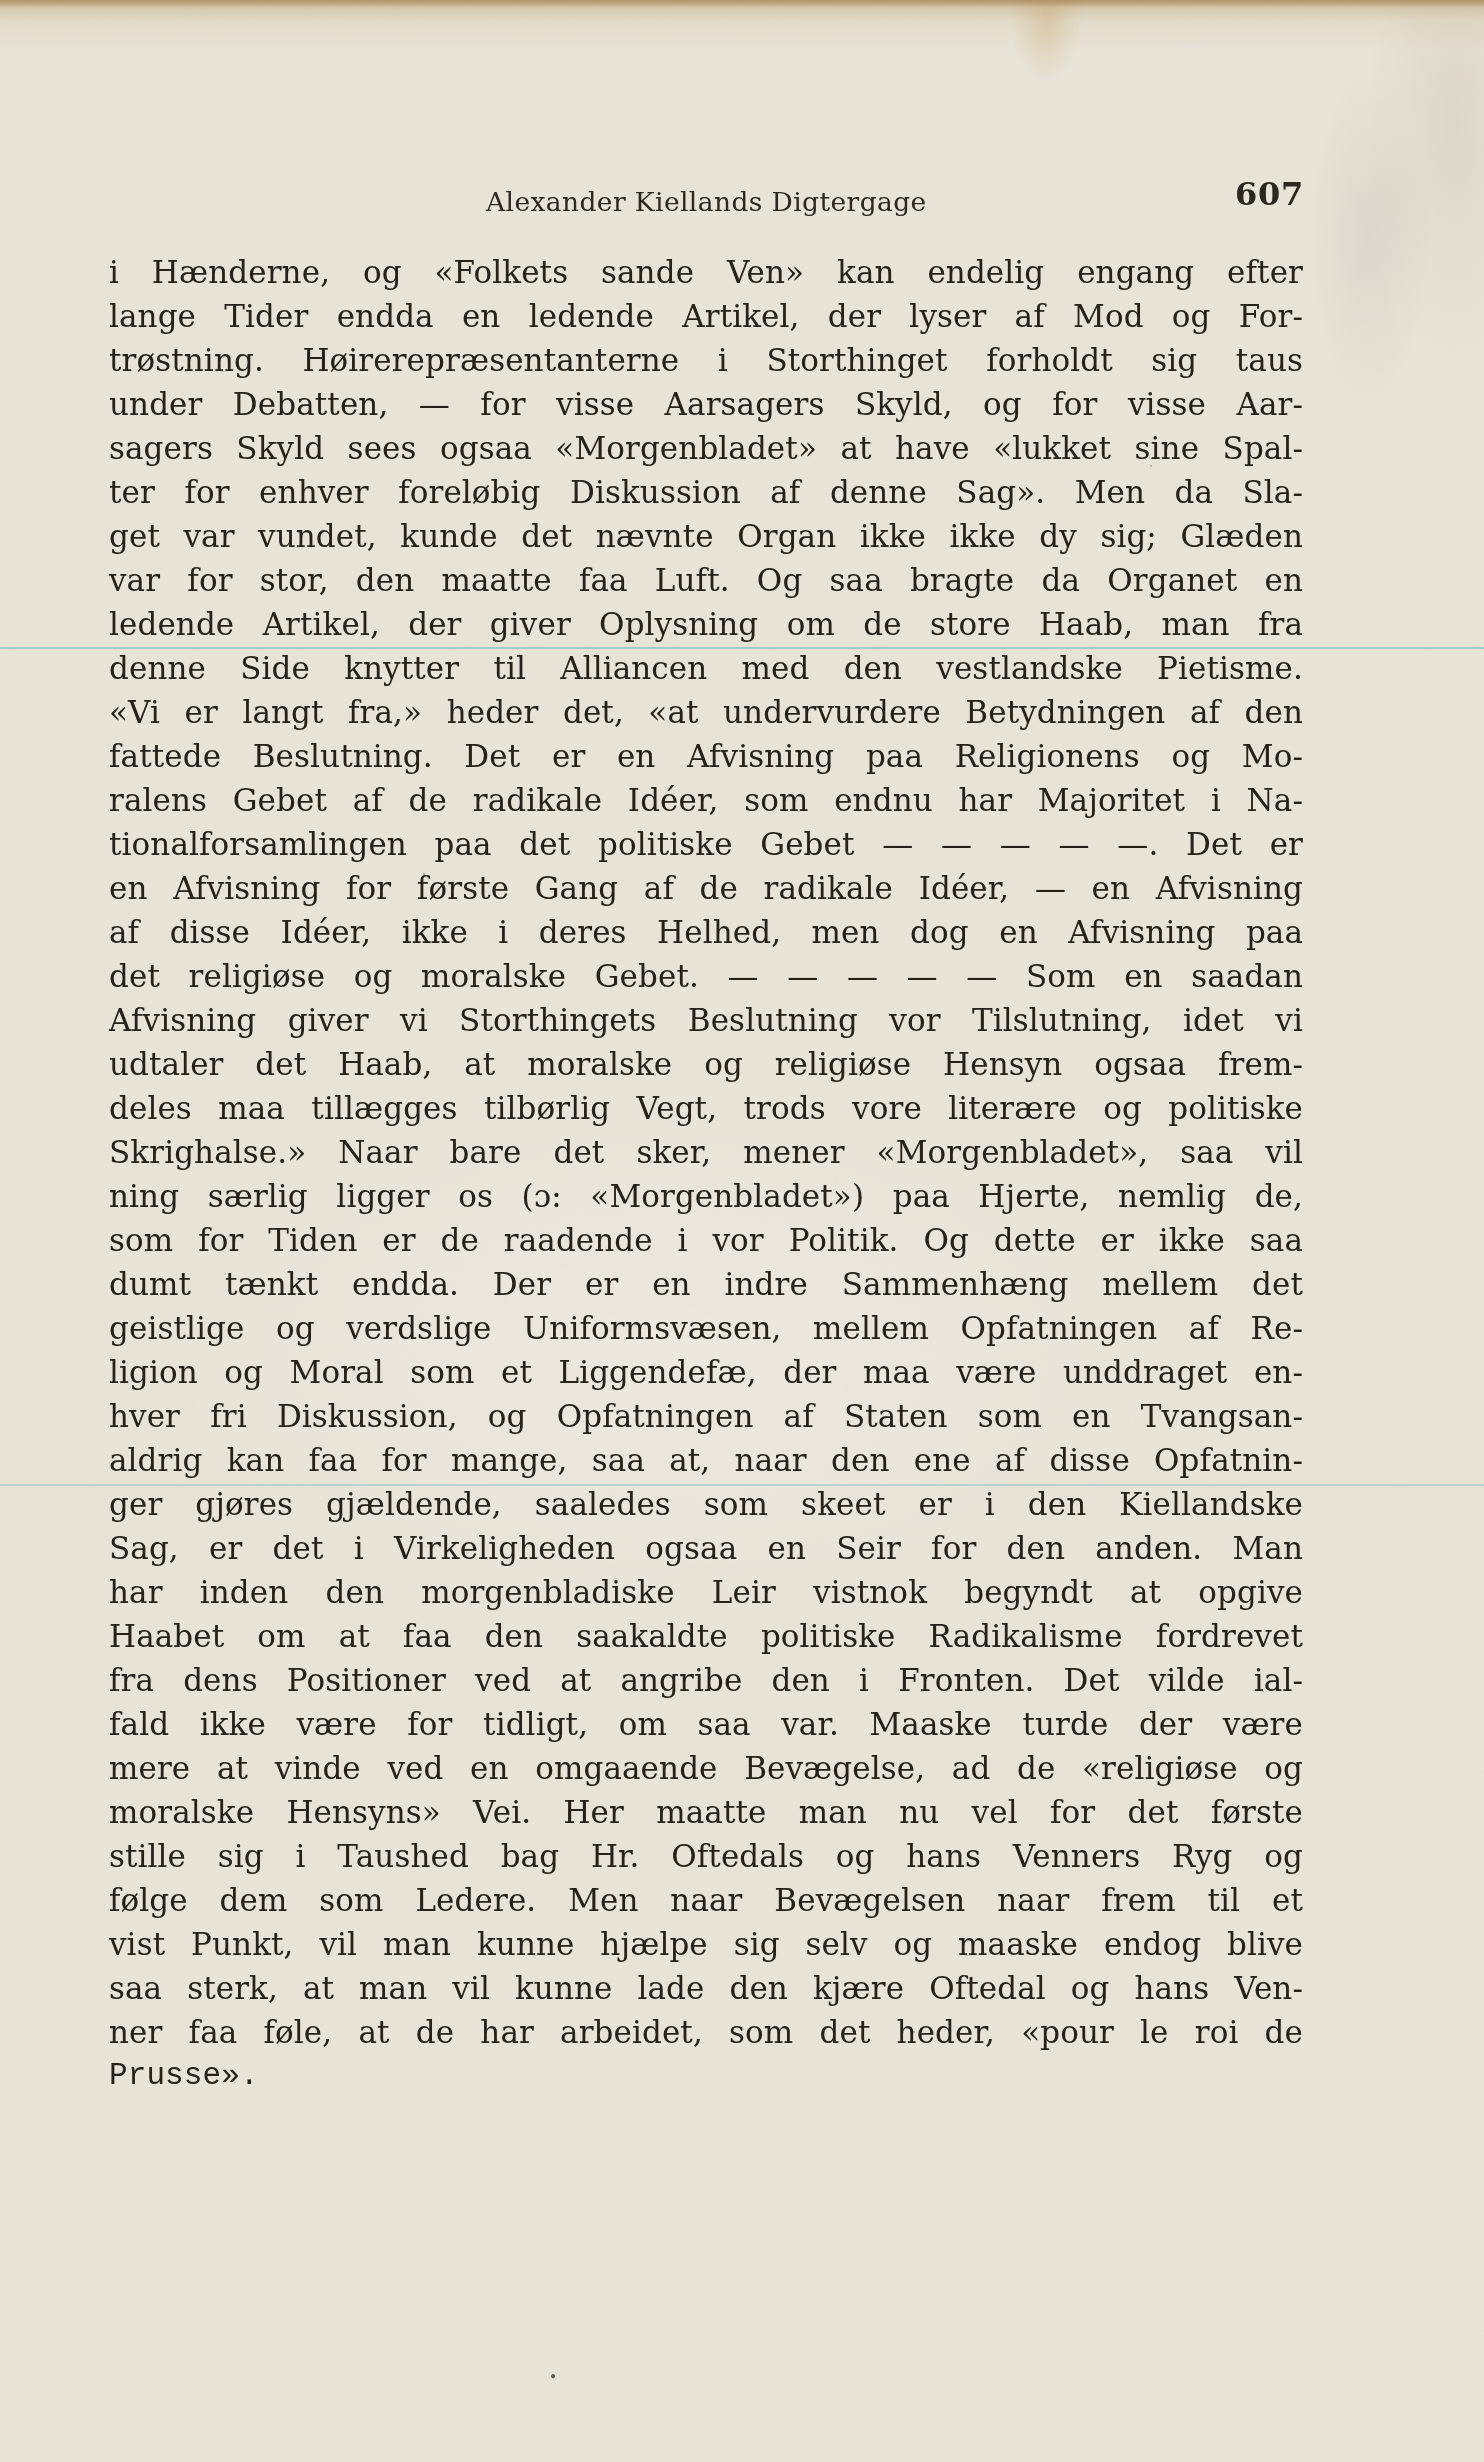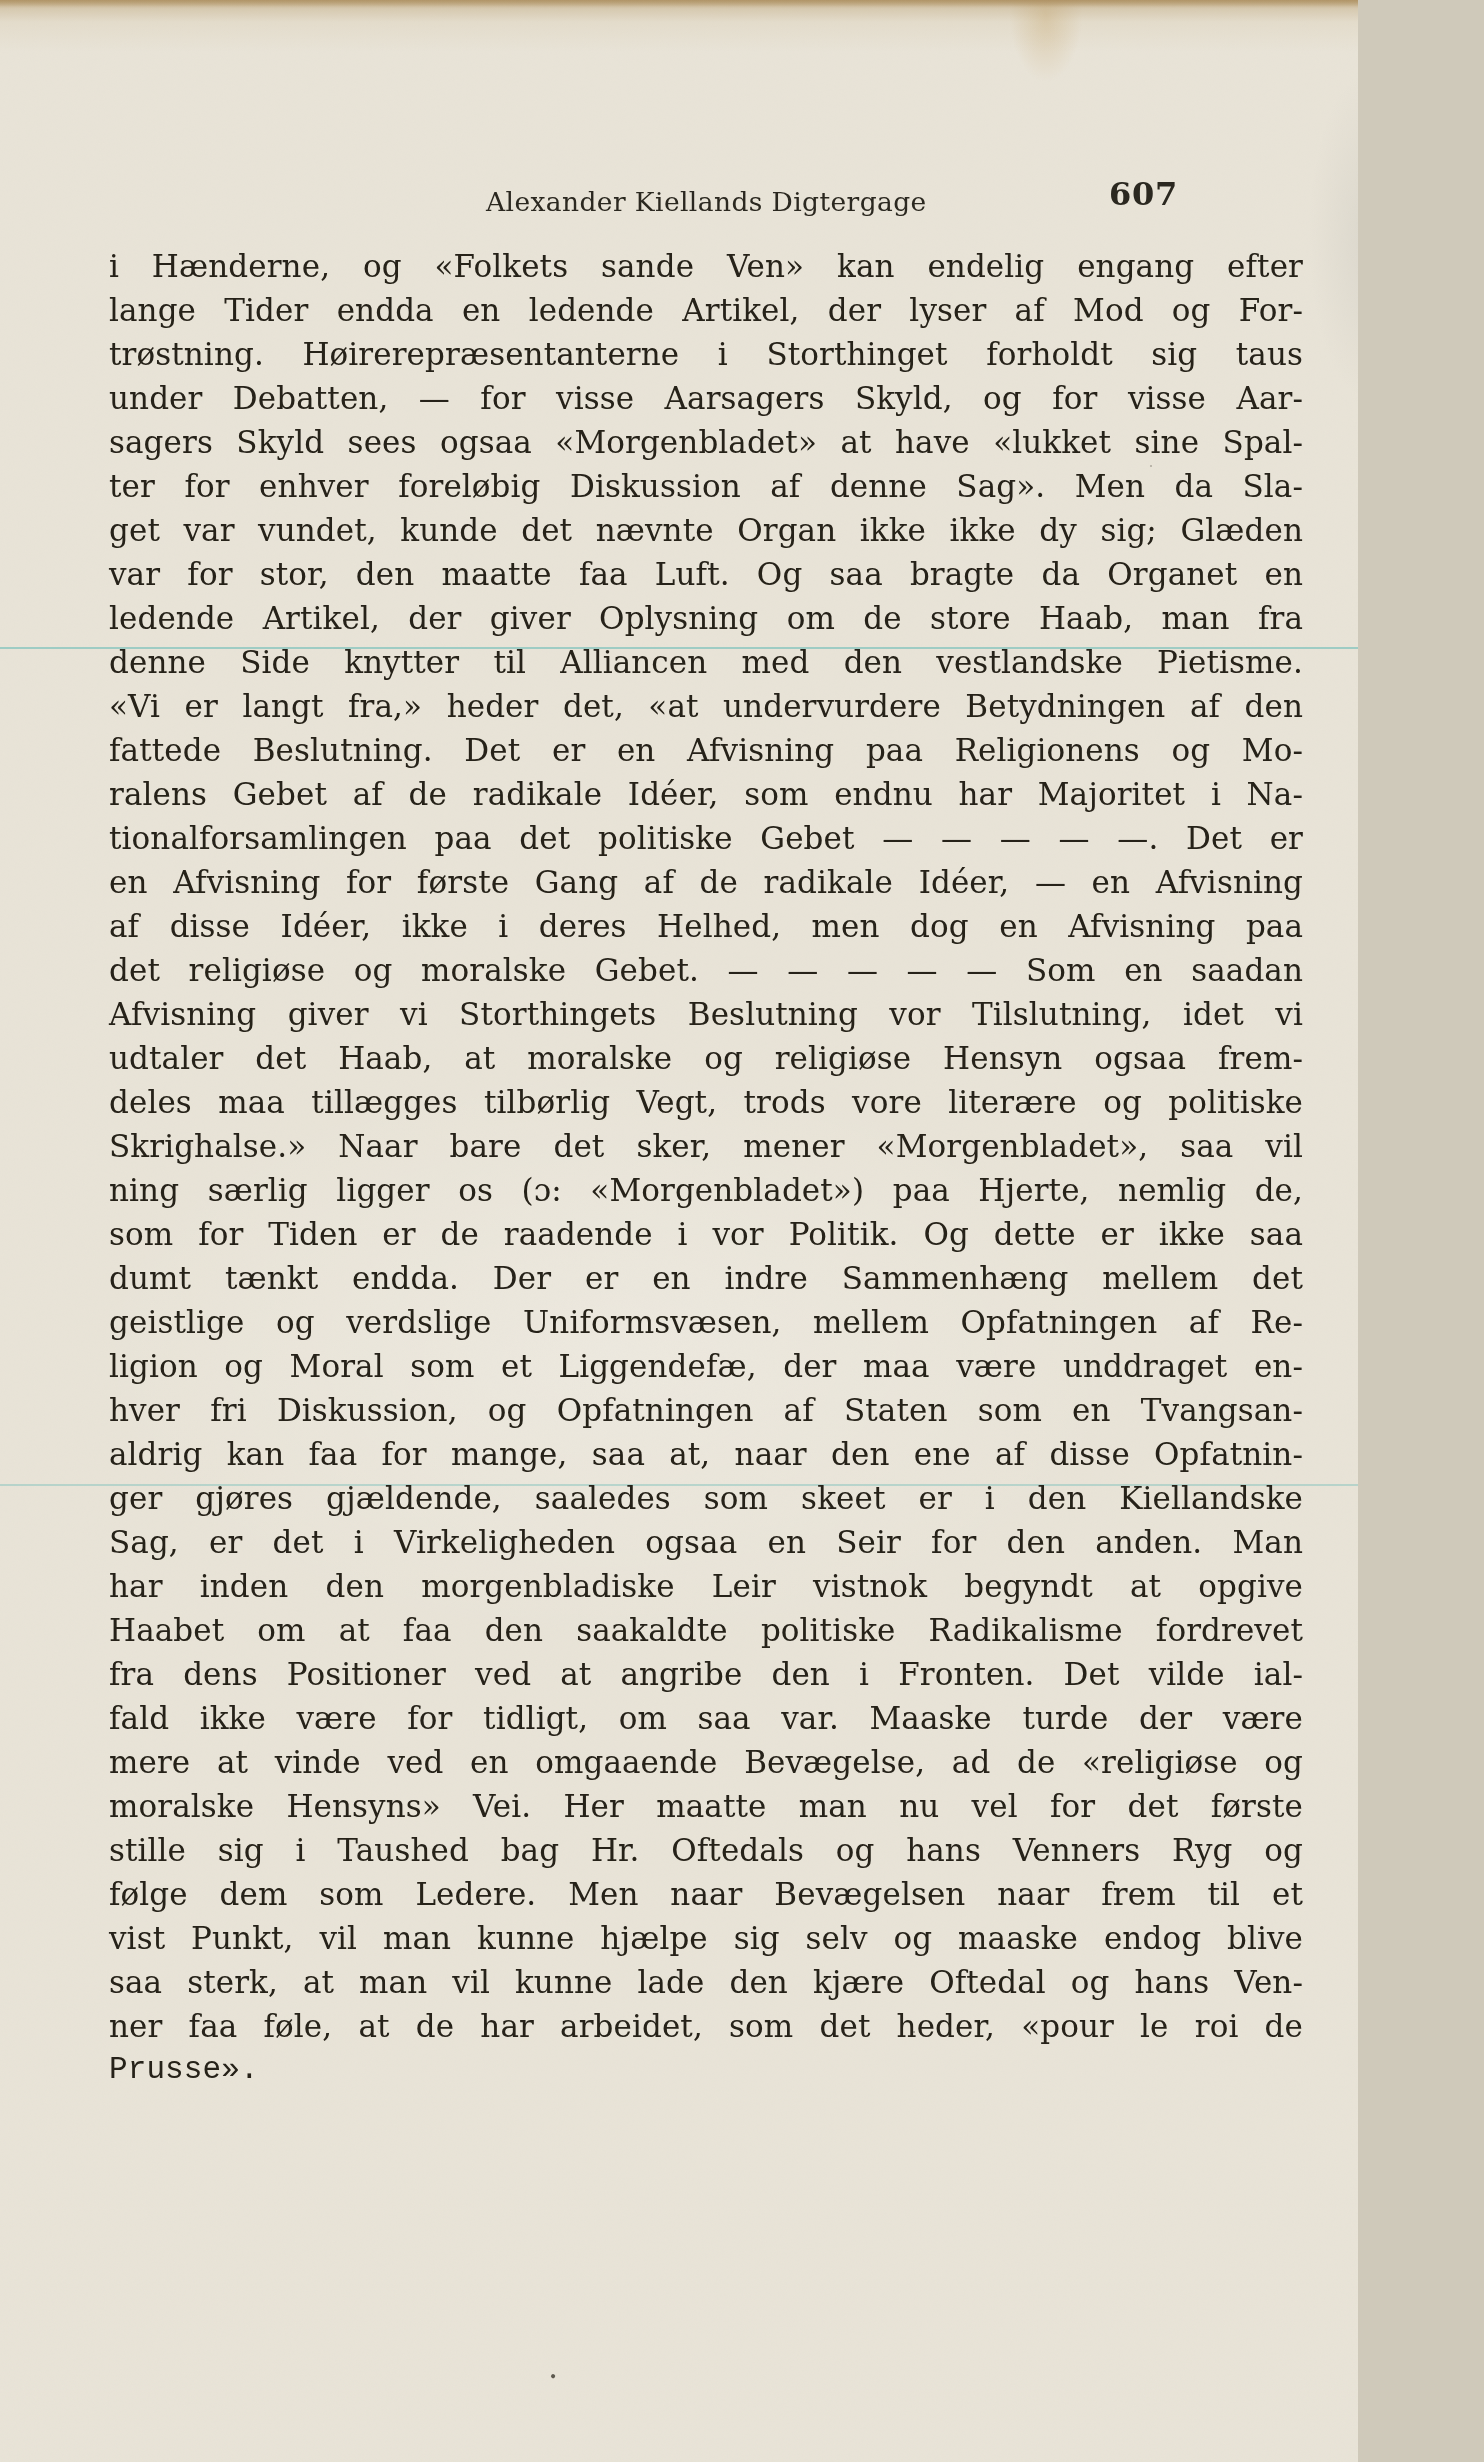--- a/index.html
+++ b/index.html
@@ -3,21 +3,21 @@
 <meta charset="utf-8">
 <style>
   html, body { margin: 0; padding: 0; }
   body {
     width: 1484px; height: 2462px;
     background: #cfc9ba;
     font-family: "DejaVu Serif", serif;
   }
   .page {
     position: relative;
-    width: 1358px; height: 2462px;
+    width: 1484px; height: 2462px;
     overflow: hidden;
     color: var(--ink, #262219);
     background:
       linear-gradient(180deg, rgba(182,153,106,0.85) 0px, rgba(193,170,128,0.45) 8.8px, rgba(205,186,148,0.18) 22px, rgba(205,186,148,0) 52px),
       radial-gradient(ellipse 52px 96px at 1046px 14.7px, rgba(186,144,70,0.30), rgba(186,144,70,0) 70%),
       radial-gradient(ellipse 88px 236px at 1370px 236px, rgba(138,142,138,0.14), rgba(138,142,138,0) 70%),
       radial-gradient(ellipse 118px 309px at 1454px 125px, rgba(168,158,132,0.18), rgba(168,158,132,0) 75%),
       radial-gradient(ellipse 663px 368px at 45% 55%, rgba(255,255,252,0.20), rgba(255,255,252,0) 80%),
       var(--paper, #e9e4d8);
   }
@@ -34,21 +34,21 @@
     position: absolute; left: 486px; top: 186px;
     font-size: 26.5px; letter-spacing: 0.4px; white-space: nowrap;
     color: #2b2820;
   }
   .page-number {
     position: absolute; right: 180px; top: 175px;
     font-size: 32px; font-weight: bold; letter-spacing: 0.7px;
     color: #2b2820;
   }
   .body-text {
-    position: absolute; left: 109px; top: 244px; width: 1194px;
+    position: absolute; left: 109px; top: 250px; width: 1194px;
     font-size: 31px; line-height: 44px;
     letter-spacing: 0.1px;
     text-align: justify;
   }
   .line { text-align: justify; text-align-last: justify; }
   .line.last { text-align-last: left; font-family: Liberation Mono, monospace; }
   .it { }
   .scan-line {
     position: absolute; left: 0; width: 100%; height: 2.2px;
     pointer-events: none;

